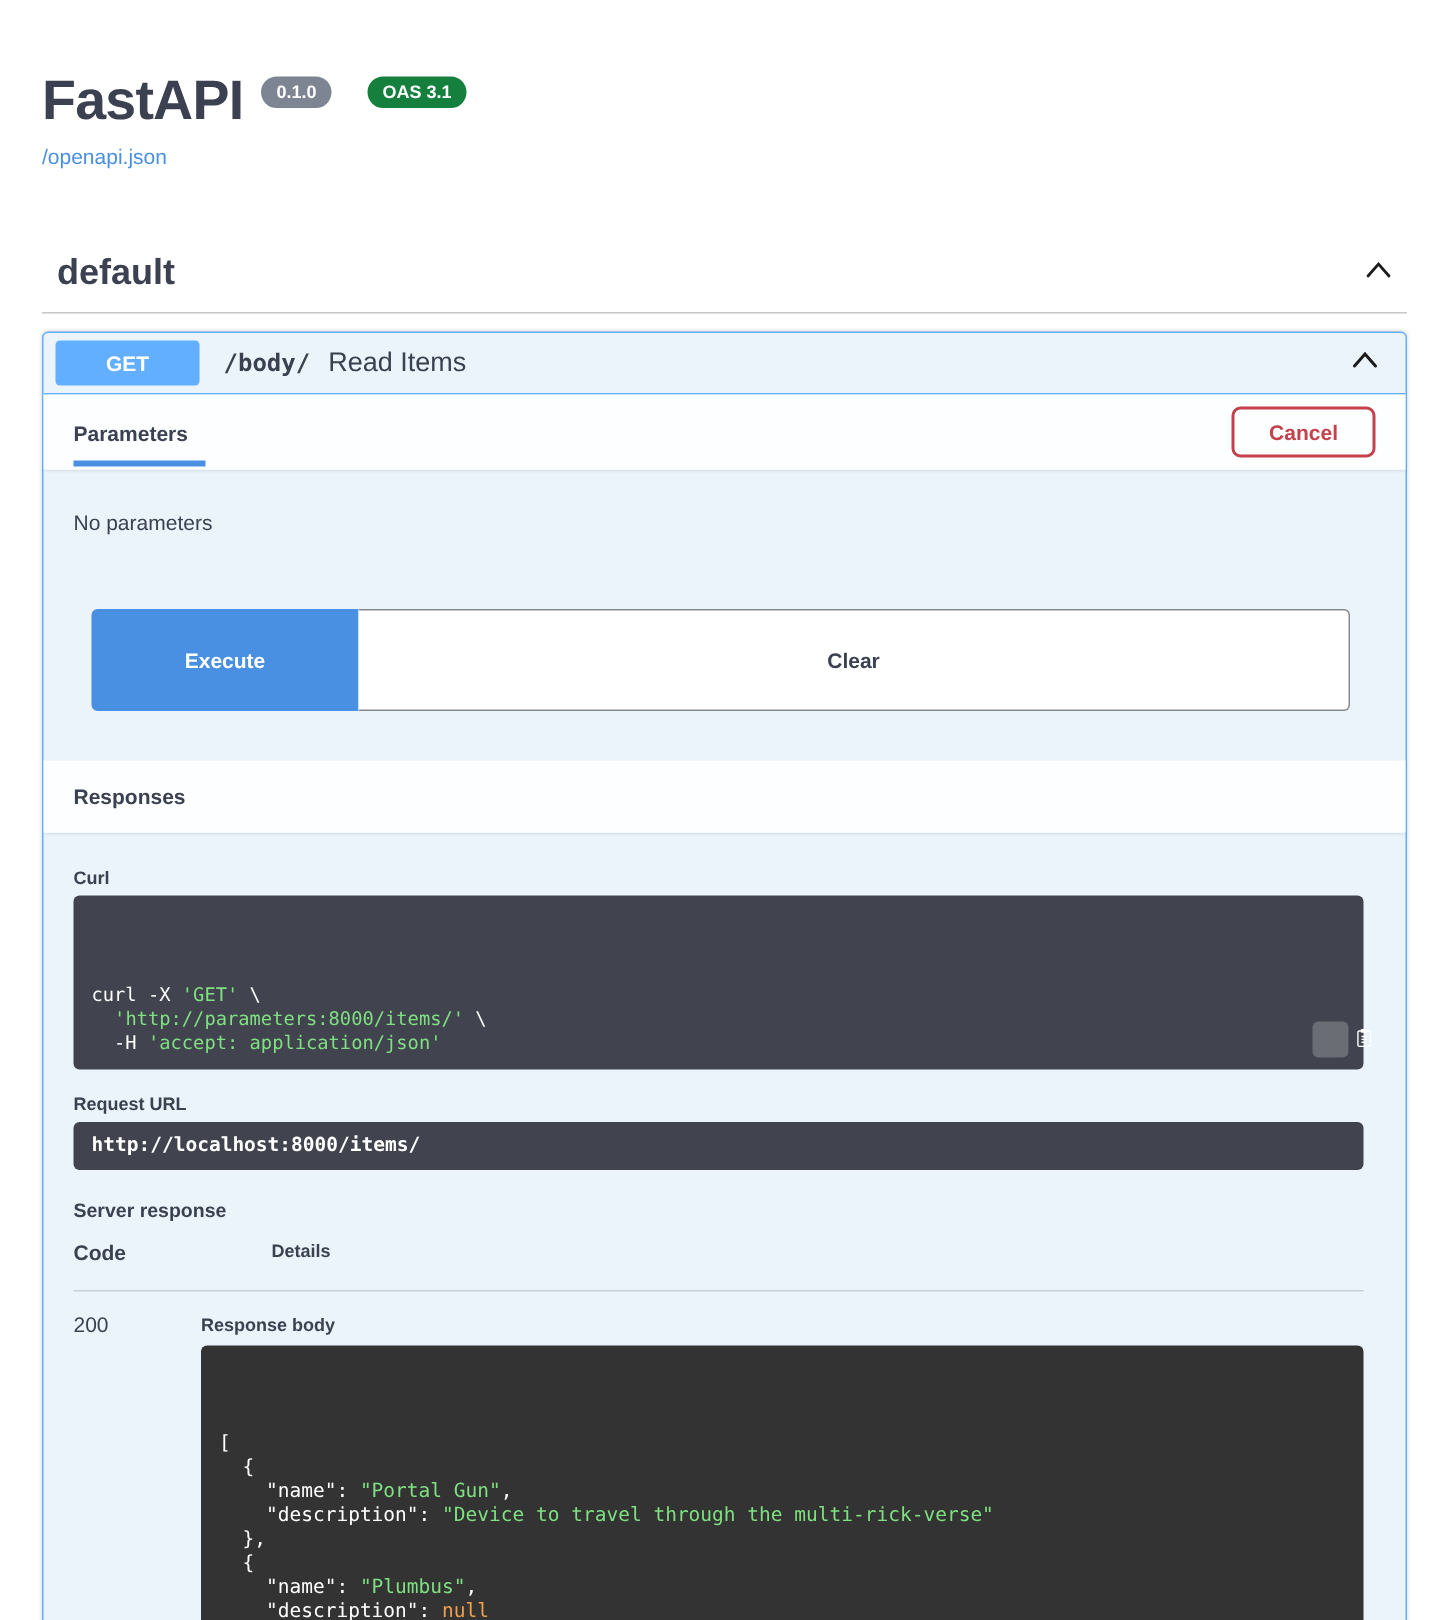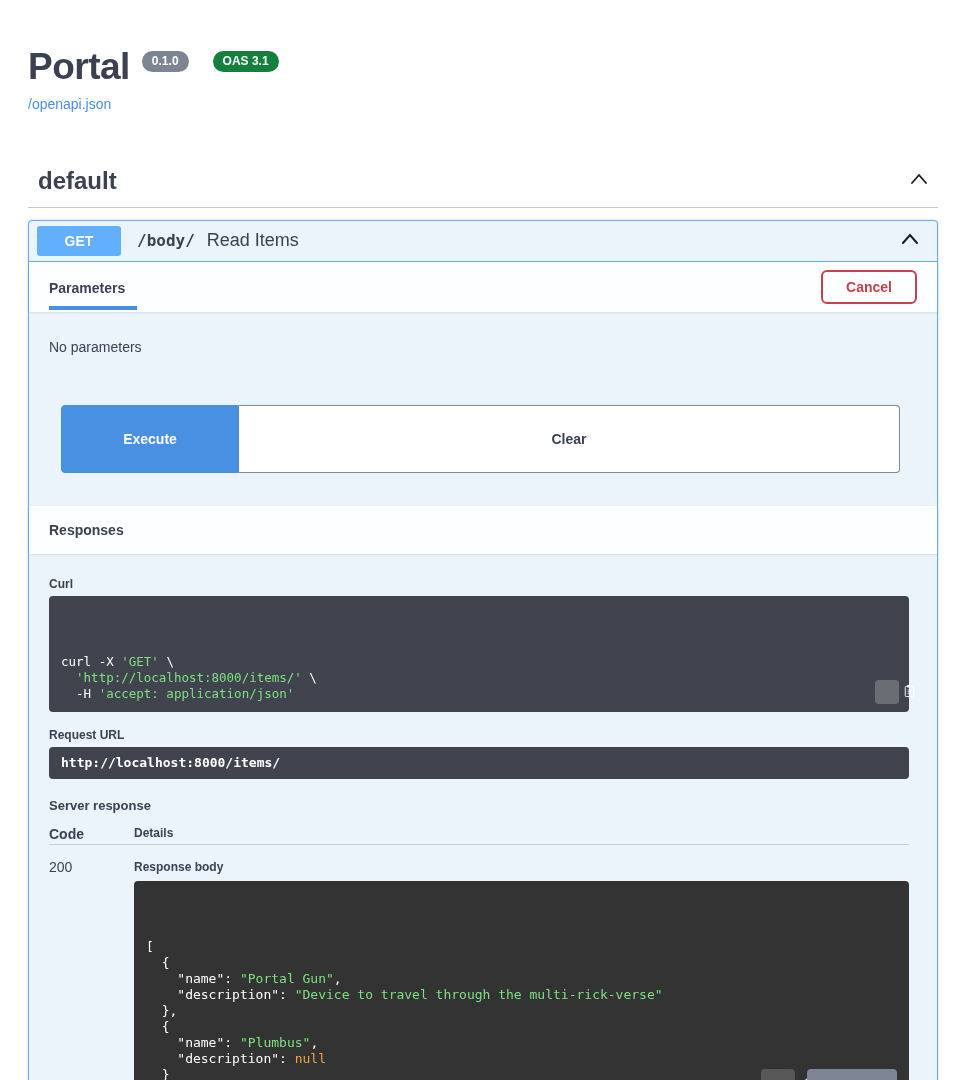--- a/index.html
+++ b/index.html
@@ -26,21 +26,21 @@
     border-bottom:1px solid rgba(59,65,81,.3);padding:0 8px 12px 10px;cursor:pointer;}
   .section-tag h3{font-size:24px;margin:0;font-weight:bold;}
   .chev-btn{background:none;border:none;padding:0;cursor:pointer;display:flex;align-items:center;}
 
   
   .opblock{margin-top:12px;border:1px solid var(--get);border-radius:4px;background:var(--opbg);
     box-shadow:0 0 3px rgba(0,0,0,.19);padding-bottom:60px;}
   .opblock-summary{display:flex;align-items:center;padding:5px 12px 5px 8px;cursor:pointer;
     border-bottom:1px solid var(--get);}
   .method-badge{background:var(--get);color:#fff;font-weight:bold;font-size:14px;
-    padding:7px 0;width:84px;text-align:center;border-radius:3px;}
+    padding:7px 0;width:96px;text-align:center;border-radius:3px;}
   .op-path{font-family:"DejaVu Sans Mono","Liberation Mono",monospace;font-weight:bold;font-size:16px;margin-left:16px;}
   .op-summary-text{font-size:18px;margin-left:12px;}
   .opblock-summary .chev-btn{margin-left:auto;padding-right:4px;}
 
   
   .section-header{display:flex;justify-content:space-between;align-items:center;
     background:rgba(255,255,255,.85);box-shadow:0 1px 2px rgba(0,0,0,.1);padding:8px 20px 0;min-height:49px;}
   .tab-title{font-size:14px;font-weight:bold;padding:8px 12px 10px 0;border-bottom:4px solid var(--exec);}
   .cancel-btn{border:2px solid var(--cancel);color:var(--cancel);background:transparent;
     font-weight:bold;font-size:14px;padding:7px 23px;border-radius:6px;cursor:pointer;margin-bottom:8px;
@@ -66,22 +66,22 @@
   .tok-p{color:#fff;}  .tok-s{color:var(--green);}  .tok-n{color:var(--orange);}
 
   .copy-btn{position:absolute;right:10px;bottom:8px;width:24px;height:24px;
     background:rgba(255,255,255,.22);border:none;border-radius:4px;cursor:pointer;
     display:flex;align-items:center;justify-content:center;padding:0;}
 
   .mt16{margin-top:16px;}
   .request-url-block{font-weight:bold;font-size:13px;padding:8px 12px;margin-top:5px;}
   .label-servresp{font-size:13px;font-weight:bold;margin-top:19px;}
 
-  .resp-table-head{display:flex;margin-top:13px;padding-bottom:2px;
-    border-bottom:1px solid rgba(59,65,81,.2);font-size:12px;font-weight:bold;}
+  .resp-table-head{display:flex;margin-top:13px;padding-bottom:17px;
+    border-bottom:1px solid rgba(59,65,81,.2);font-size:12px;font-weight:bold;gap:47px;}
   .resp-table-head .details-col{font-size:12px;}
   .col-code{width:85px;}
   .resp-row{display:flex;padding-top:13px;}
   .code-cell{width:85px;font-size:14px;padding-top:1px;}
   .details-cell{flex:1;}
   .details-cell .block-label{margin:2px 0 7px;}
 
   .body-block{background:var(--bodycodebg);font-size:13px;margin-top:0;padding:10px 12px 14px;}
   .body-actions{position:absolute;right:12px;bottom:10px;display:flex;gap:12px;align-items:center;}
   .copy-square{width:34px;height:34px;background:rgba(255,255,255,.18);border:none;border-radius:4px;
@@ -89,21 +89,21 @@
   .download-btn{background:#7d8493;color:#fff;font-weight:bold;font-size:13px;padding:9px 14px;
     border:none;border-radius:4px;cursor:pointer;font-family:"Liberation Sans",sans-serif;}
 </style>
 </head>
 <body>
 
 <div class="wrapper">
 
   
   <div class="api-info">
-    <h1 class="api-title">Portal</h1>
+    <h1 class="api-title">FastAPI</h1>
     <div class="badges">
       <span class="pill version">0.1.0</span>
       <span class="pill oas">OAS 3.1</span>
     </div>
   </div>
   <a class="spec-link">/openapi.json</a>
 
   
   <div class="section-tag">
     <h3>default</h3>
@@ -146,21 +146,21 @@
 
     <div class="responses-band">
       <h4>Responses</h4>
     </div>
 
     <div class="responses-inner">
 
       <div class="block-label">Curl</div>
       <div class="code-block">
         
-      <div><span class="tok-p">curl -X </span><span class="tok-s">'GET'</span><span class="tok-p"> \</span></div><div><span class="tok-p">  </span><span class="tok-s">'http://localhost:8000/items/'</span><span class="tok-p"> \</span></div><div><span class="tok-p">  -H </span><span class="tok-s">'accept: application/json'</span></div><button class="copy-btn">
+      <div><span class="tok-p">curl -X </span><span class="tok-s">'GET'</span><span class="tok-p"> \</span></div><div><span class="tok-p">  </span><span class="tok-s">'http://parameters:8000/items/'</span><span class="tok-p"> \</span></div><div><span class="tok-p">  -H </span><span class="tok-s">'accept: application/json'</span></div><button class="copy-btn">
           <span>
             <svg width="15" height="15" viewBox="0 0 16 16" fill="none">
               <rect x="3.5" y="3.5" width="9" height="11" rx="1" stroke="#fff"></rect>
               <rect x="5.5" y="2.2" width="5" height="2.6" rx="0.5" fill="#fff"></rect>
               <path d="M6 7.5h4M6 9.5h4M6 11.5h2.5" stroke="#fff"></path>
             </svg>
           </span>
         </button></div>
 
       <div class="block-label mt16">Request URL</div>

